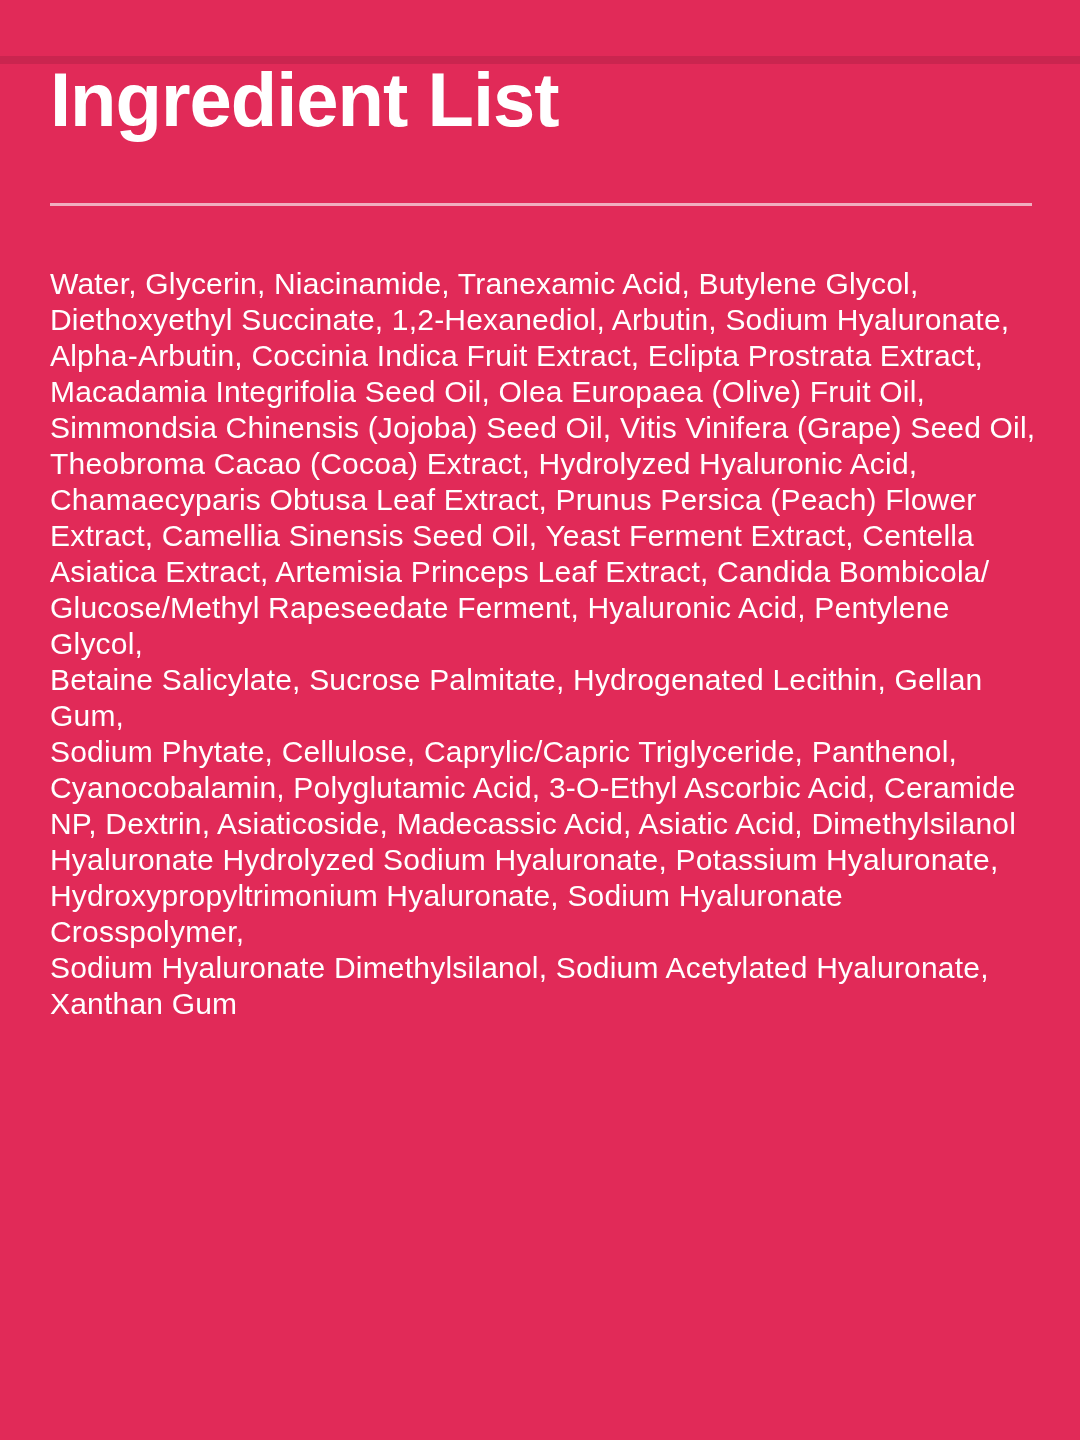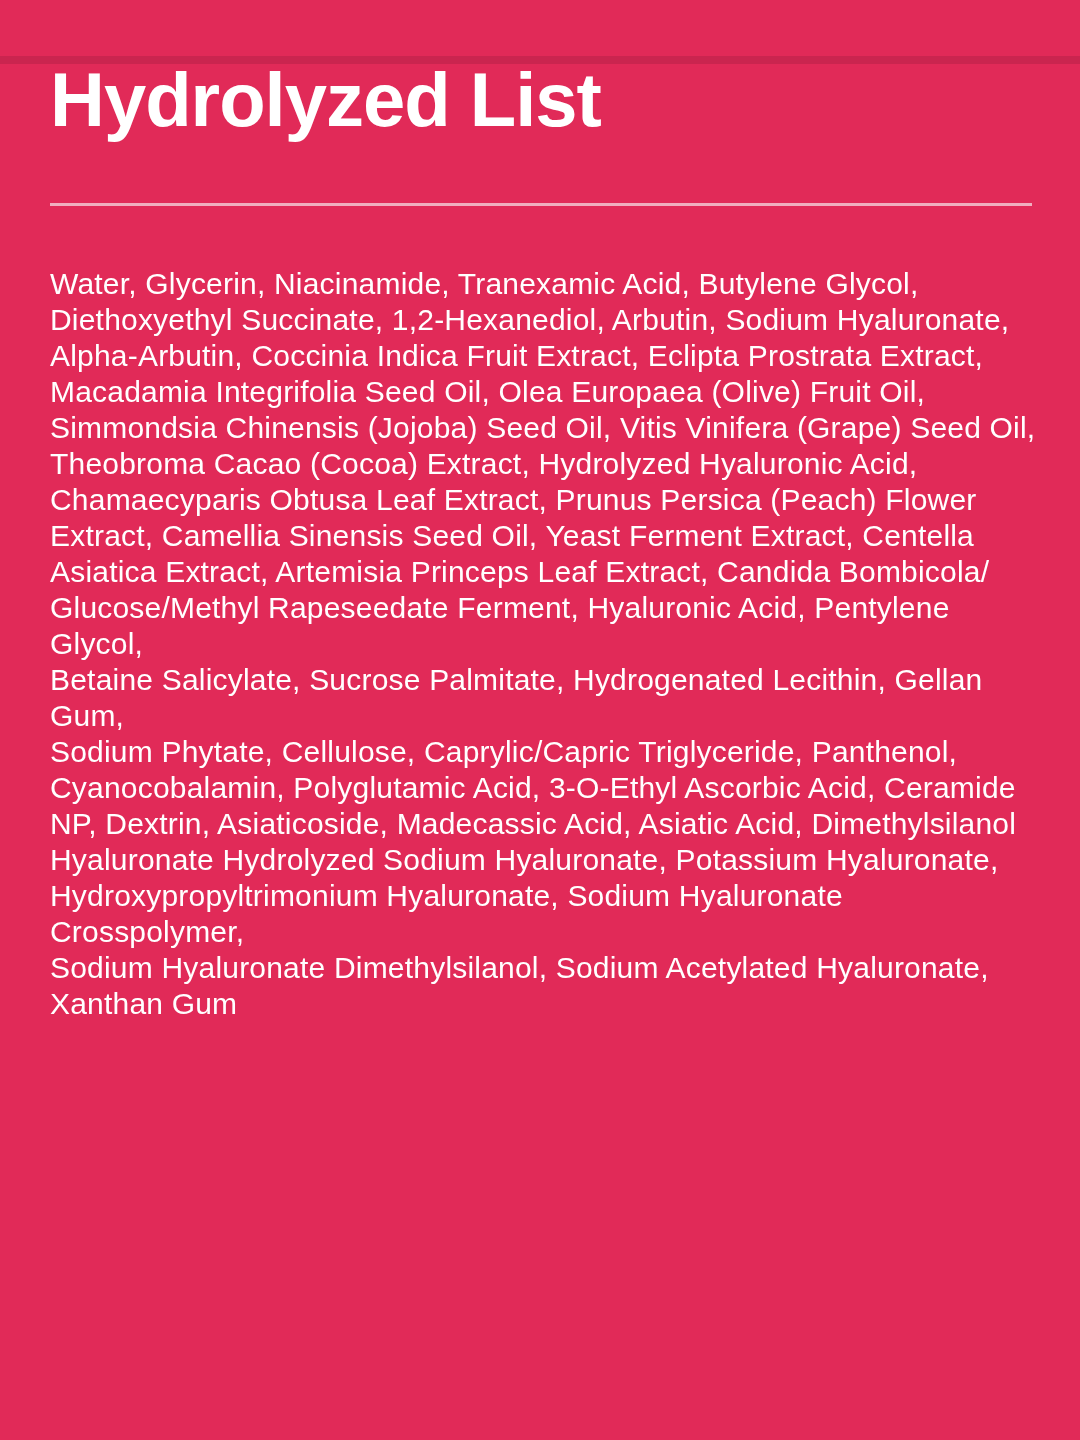--- a/index.html
+++ b/index.html
@@ -54,21 +54,21 @@
     letter-spacing: 0.2px;
     white-space: pre-line;
   }
 </style>
 </head>
 <body>
 
 <div class="page">
   <div class="edge edge-top"></div>
 
-  <h1 class="title">Hydrolyzed List</h1>
+  <h1 class="title">Ingredient List</h1>
 
   <div class="divider"></div>
 
   <p class="ingredients">Water, Glycerin, Niacinamide, Tranexamic Acid, Butylene Glycol,
 Diethoxyethyl Succinate, 1,2-Hexanediol, Arbutin, Sodium Hyaluronate,
 Alpha-Arbutin, Coccinia Indica Fruit Extract, Eclipta Prostrata Extract,
 Macadamia Integrifolia Seed Oil, Olea Europaea (Olive) Fruit Oil,
 Simmondsia Chinensis (Jojoba) Seed Oil, Vitis Vinifera (Grape) Seed Oil,
 Theobroma Cacao (Cocoa) Extract, Hydrolyzed Hyaluronic Acid,
 Chamaecyparis Obtusa Leaf Extract, Prunus Persica (Peach) Flower

